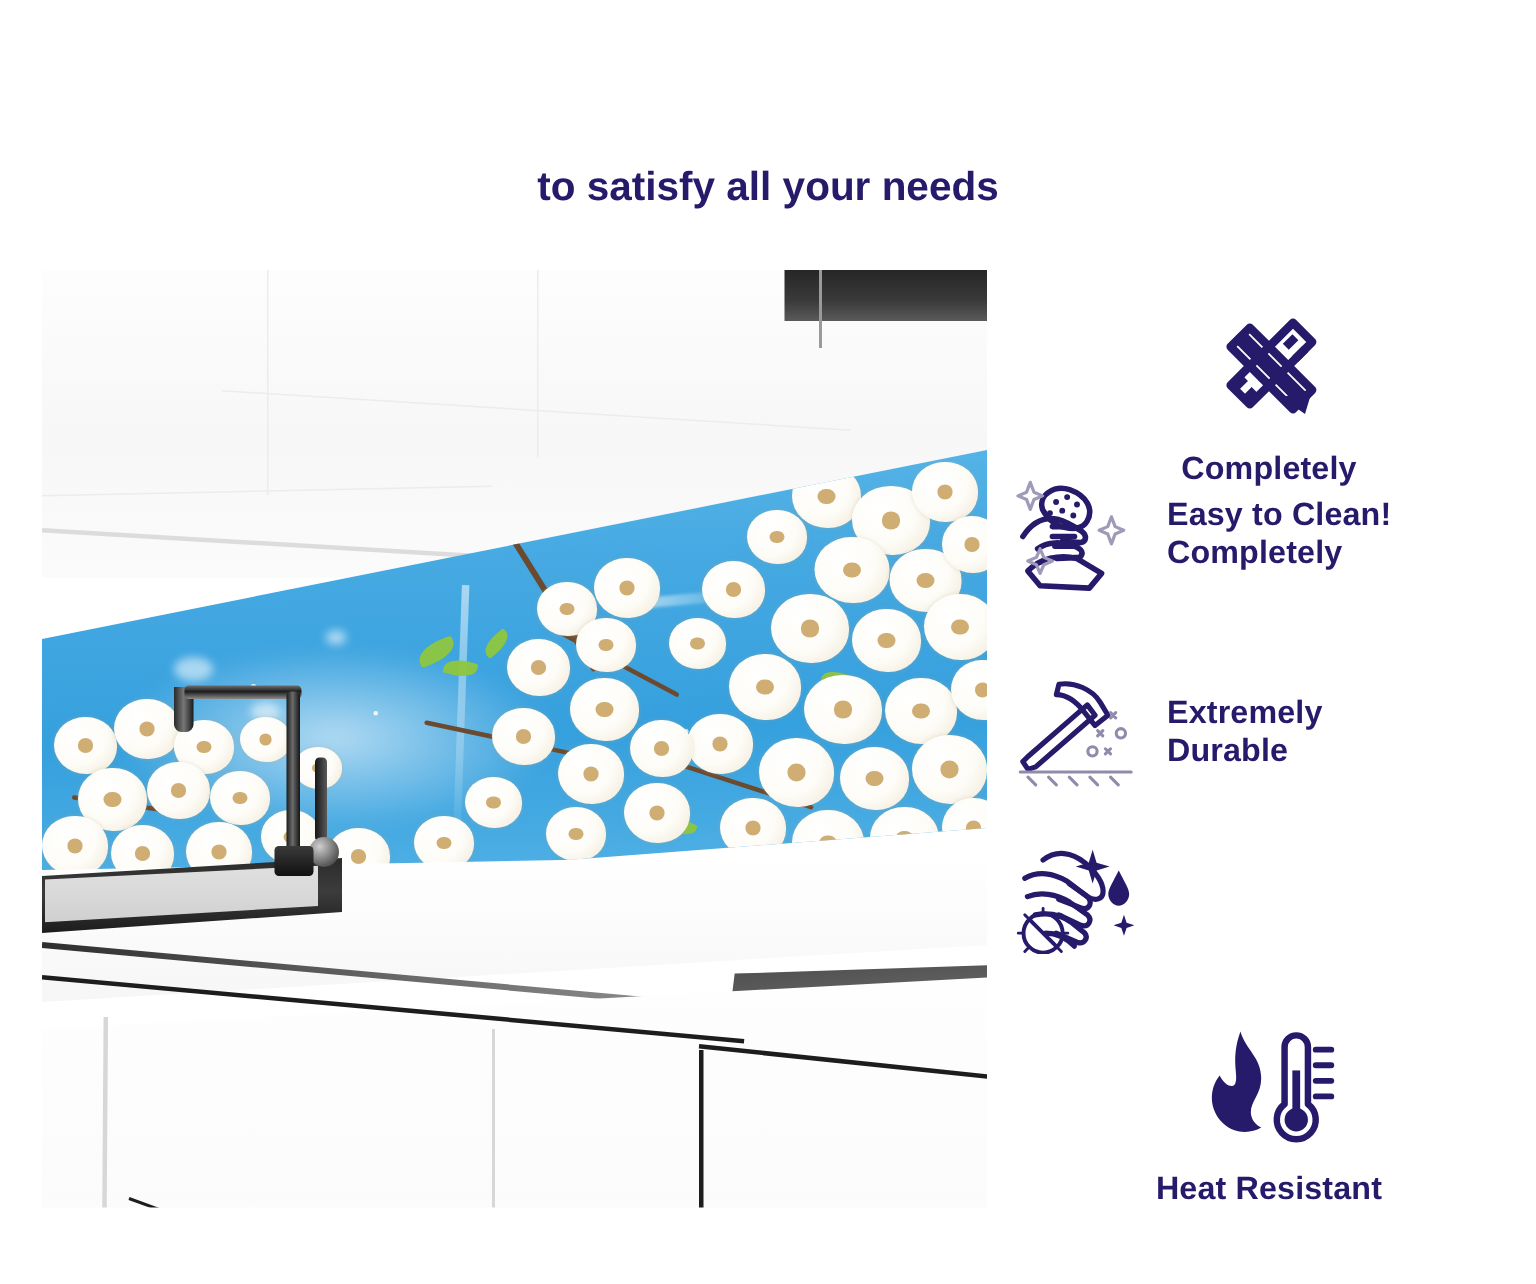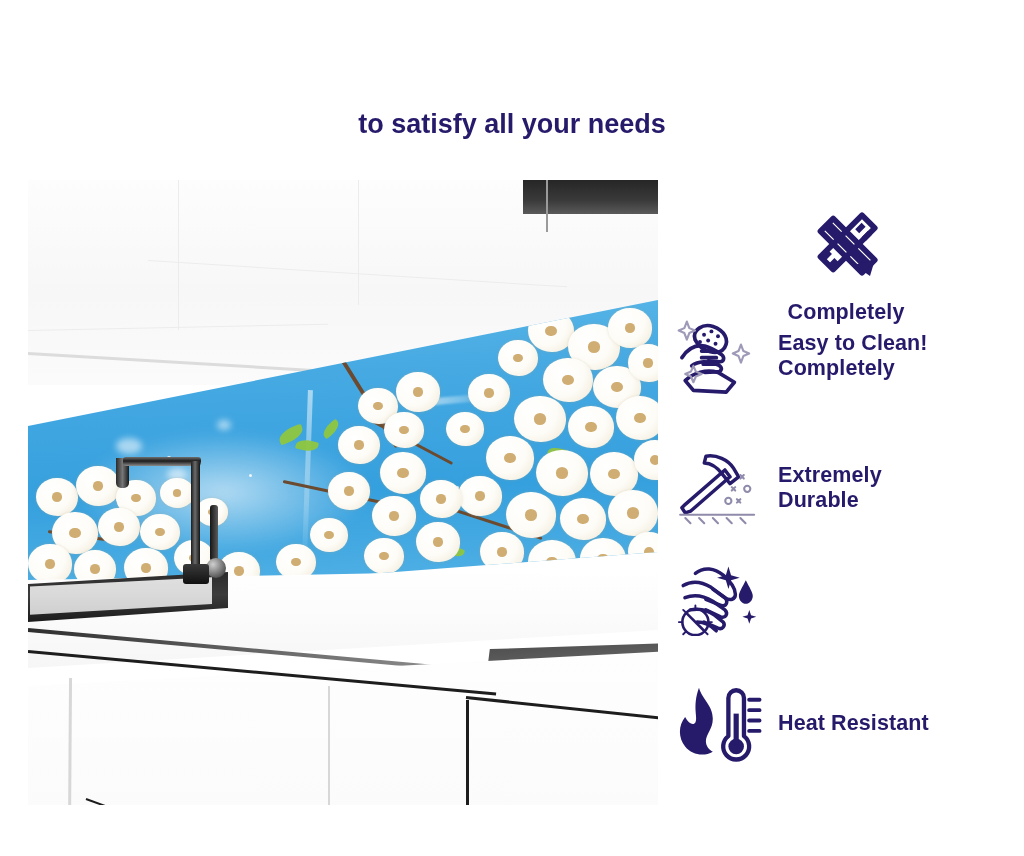--- a/index.html
+++ b/index.html
@@ -211,21 +211,21 @@
   }
   .f-icon svg{display:block;}
   .f-text{
     color:#261a6b;font-weight:bold;font-size:21.5px;line-height:1.18;
     letter-spacing:.1px;
   }
   .f1{top:6px;flex-direction:column;}
   .f2{top:118px;}
   .f3{top:250px;}
   .f4{top:358px;}
-  .f5{top:486px;}
+  .f5{top:486px;flex-direction:column;}
 </style>
 </head>
 <body>
 
 <div class="page">
 
   <div class="subtitle">to satisfy all your needs</div>
 
   <div class="photo">
     <div class="photo-inner">

